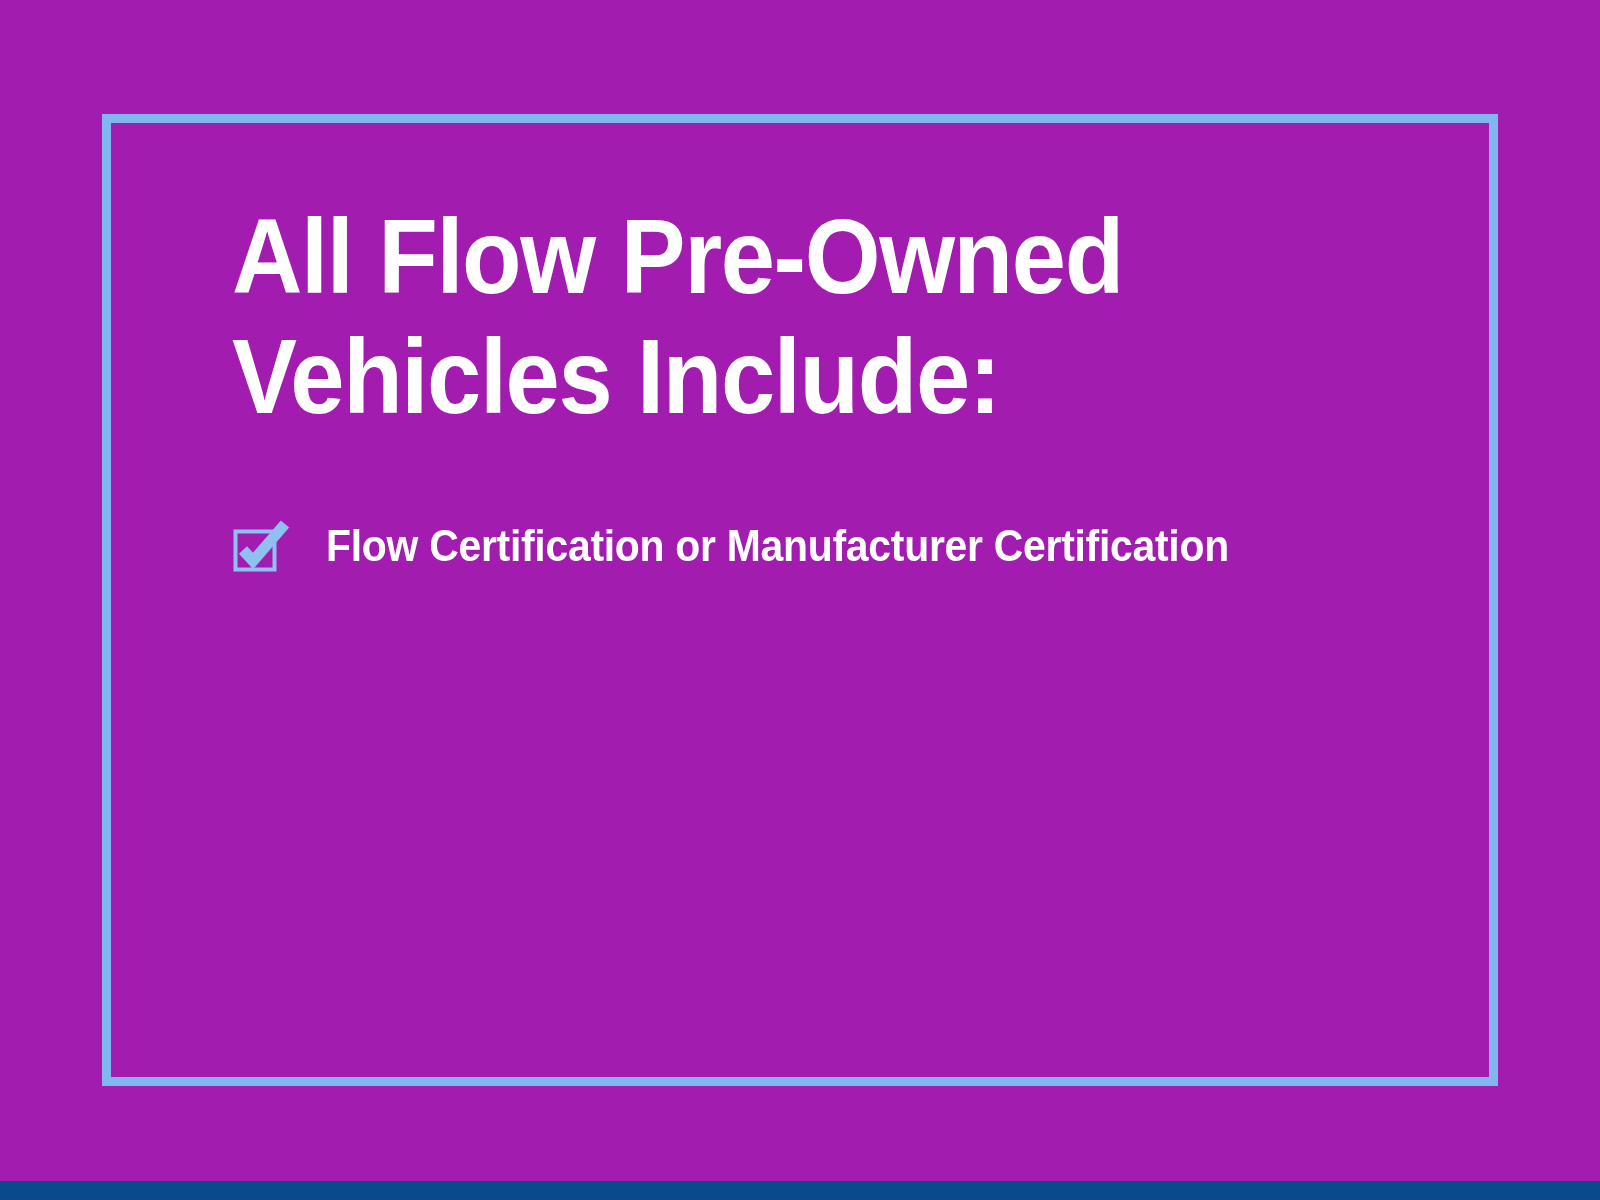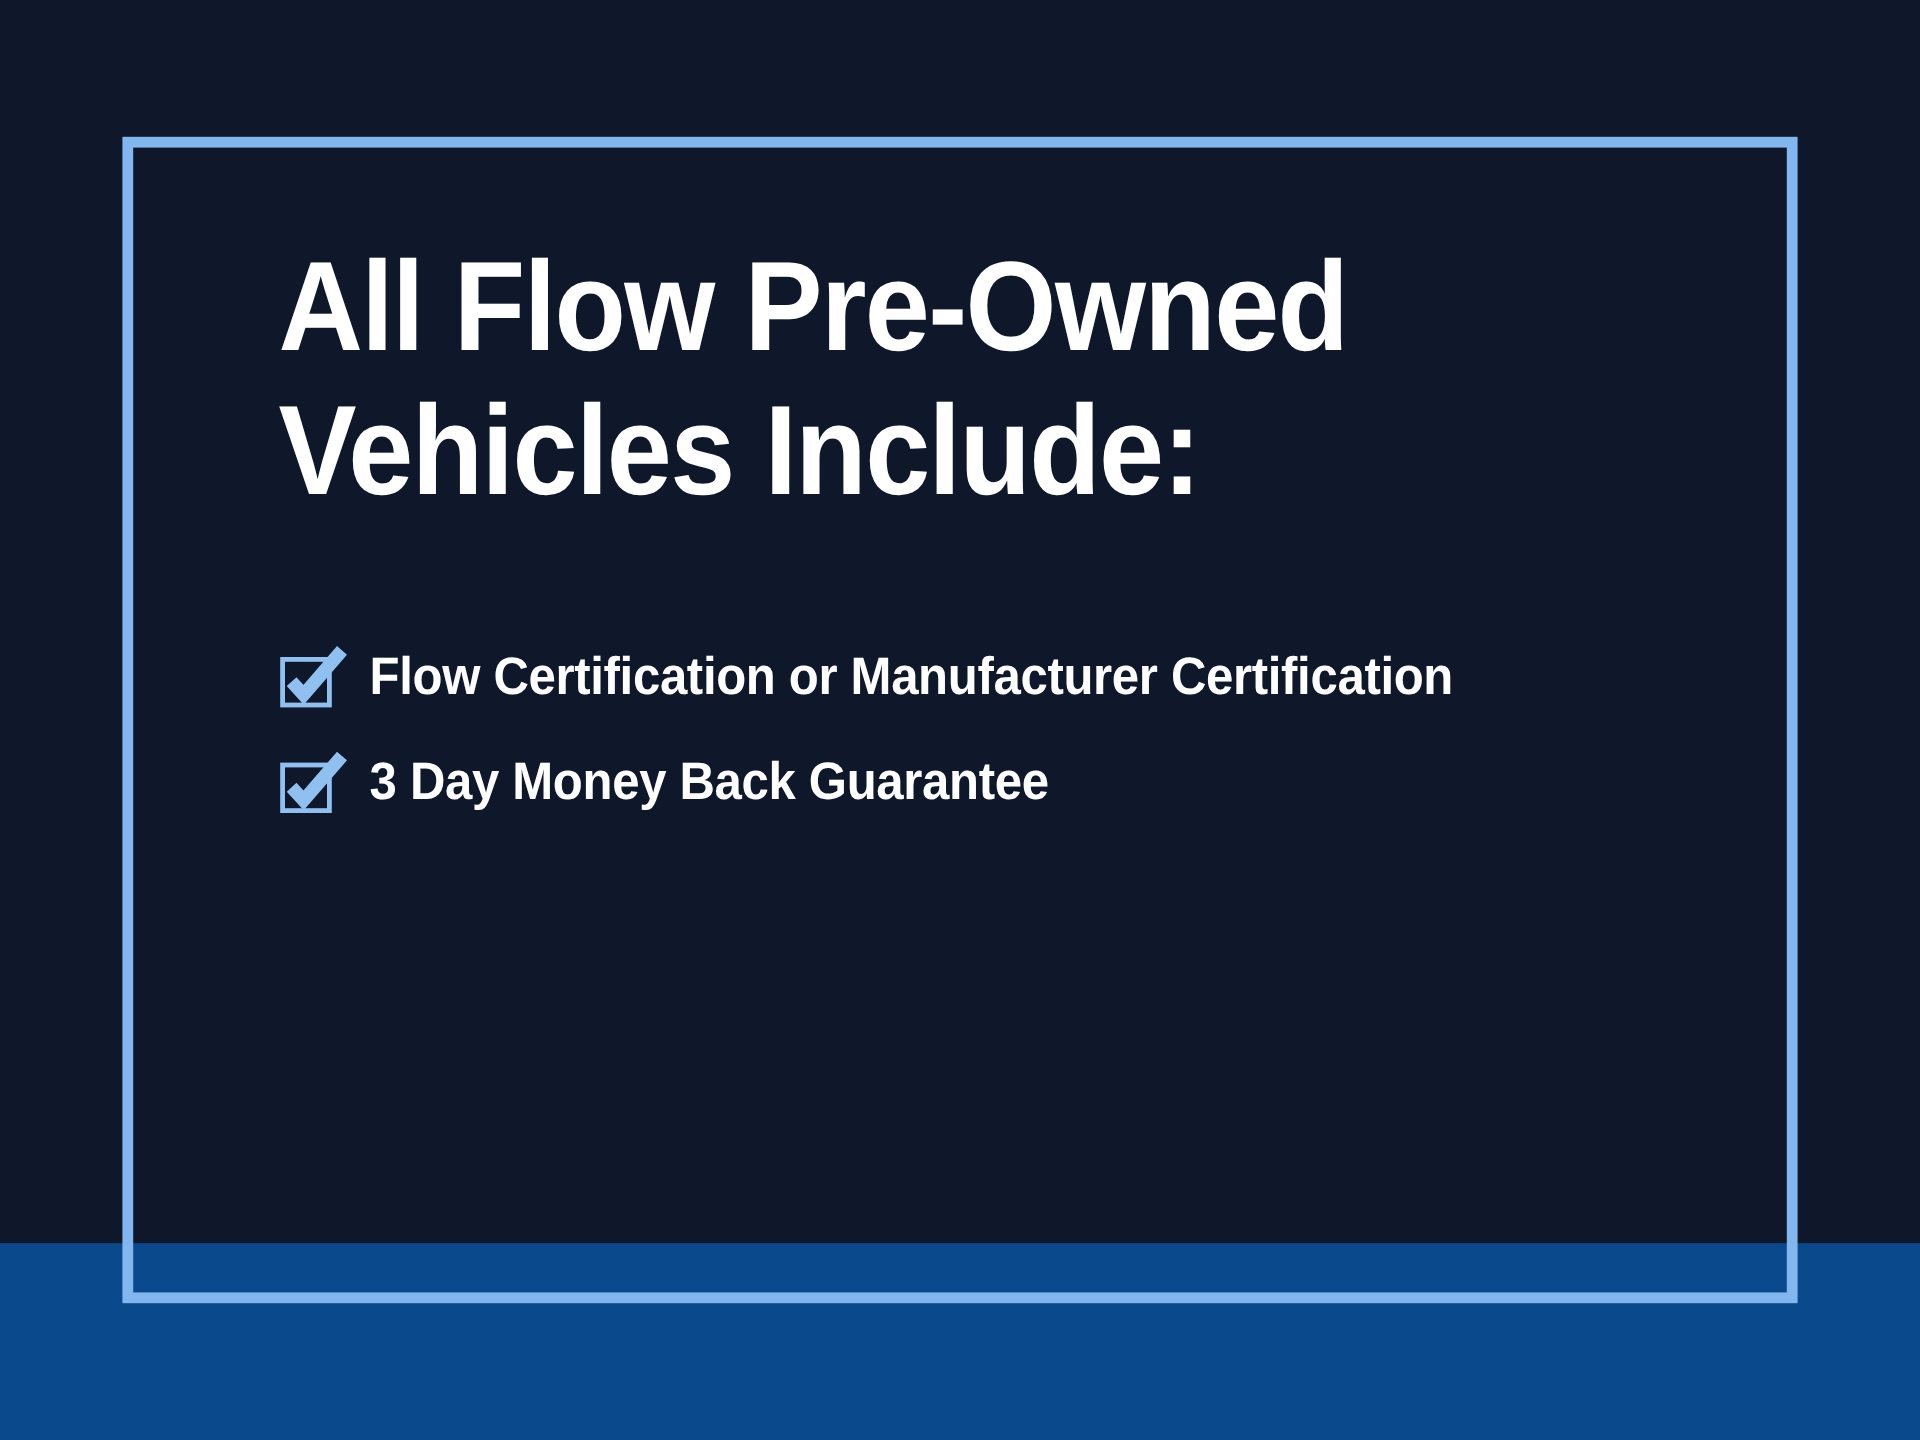--- a/index.html
+++ b/index.html
@@ -13,22 +13,22 @@
     overflow: hidden;
     background: #0a4a8c;
     font-family: "Liberation Sans", sans-serif;
     -webkit-font-smoothing: antialiased;
   }
 
   
   .canvas {
     position: relative;
     width: 1600px;
-    height: 1036px;
-    background: #0f172a;
+    height: 1181px;
+    background: #a21caf;
   }
 
   
   .frame {
     position: absolute;
     left: 102px;
     top: 114px;
     width: 1396px;
     height: 972px;
     border: 9px solid #82b6ee;
@@ -58,22 +58,22 @@
     position: absolute;
     left: 232px;
     top: 520px;
     width: 1200px;
     margin: 0;
     padding: 0;
     list-style: none;
   }
   .benefit-item {
     display: flex;
-    align-items: center;
     height: 88px;
+    gap: 18px;
   }
 
   
   .check-icon {
     position: relative;
     flex: 0 0 auto;
     width: 58px;
     height: 52px;
     margin-right: 18px;
   }
@@ -113,25 +113,16 @@
         <svg width="58" height="52" viewBox="0 0 58 52" aria-hidden="true">
           <rect x="3.5" y="11.5" width="39" height="38" fill="none" stroke="#8fc0f0" stroke-width="4"></rect>
           <path d="M11 30 L21 41 L53 4" fill="none" stroke="#8fc0f0" stroke-width="11" stroke-linecap="butt" stroke-linejoin="miter"></path>
         </svg>
       </span>
       <span class="benefit-label">Flow Certification or Manufacturer Certification</span>
     </li>
 
 
 
-    <li class="benefit-item">
-      <span class="check-icon">
-        <svg width="58" height="52" viewBox="0 0 58 52" aria-hidden="true">
-          <rect x="3.5" y="11.5" width="39" height="38" fill="none" stroke="#8fc0f0" stroke-width="4"></rect>
-          <path d="M11 30 L21 41 L53 4" fill="none" stroke="#8fc0f0" stroke-width="11" stroke-linecap="butt" stroke-linejoin="miter"></path>
-        </svg>
-      </span>
-      <span class="benefit-label">3 Day Money Back Guarantee</span>
-    </li>
 
 
   </ul>
 </div>
 
 </body></html>

